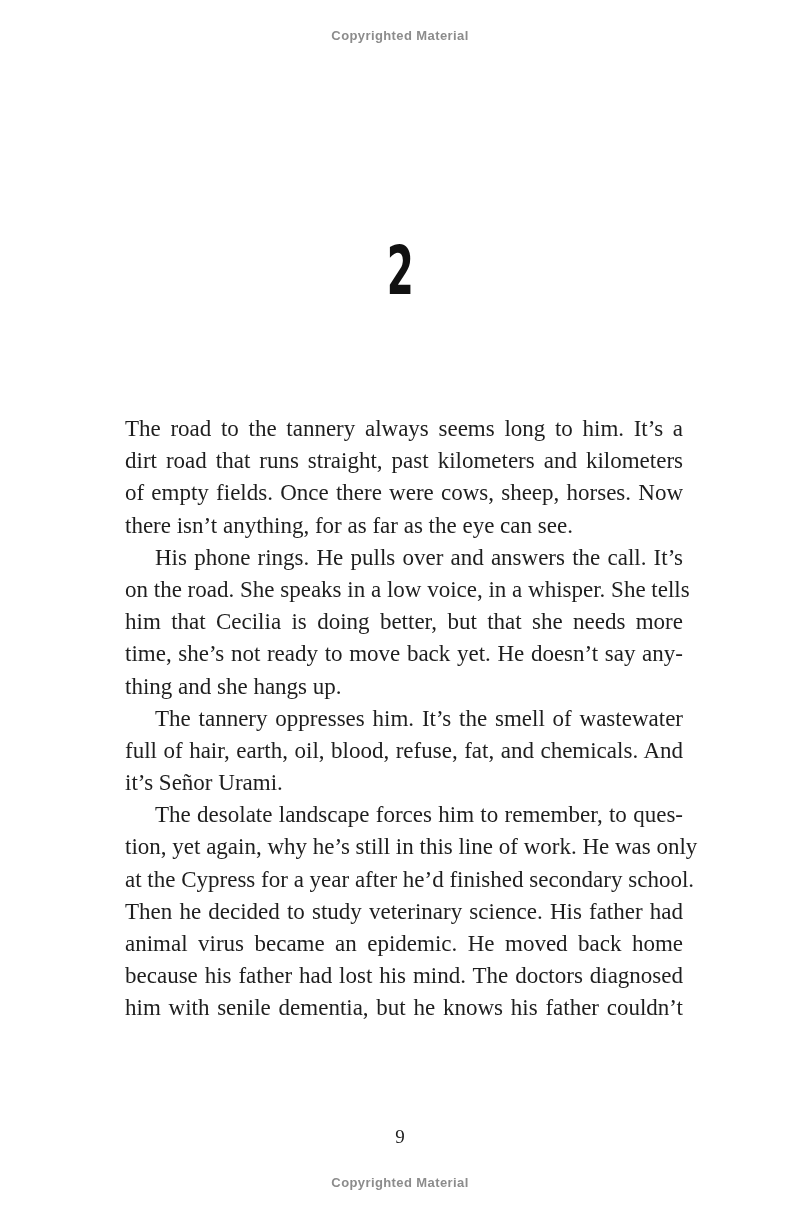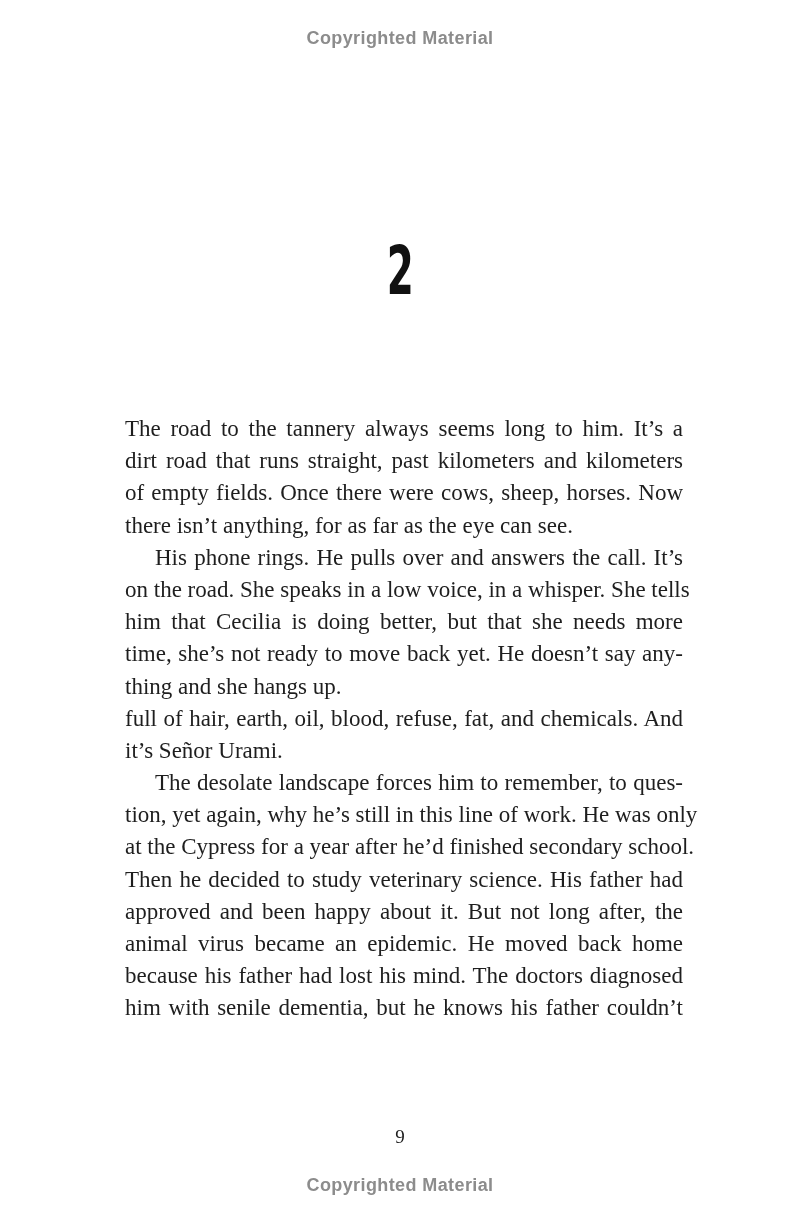--- a/index.html
+++ b/index.html
@@ -12,21 +12,21 @@
     font-family: "Liberation Serif", serif;
     overflow: hidden;
   }
   .copyright-banner {
     position: absolute;
     left: 0;
     width: 100%;
     text-align: center;
     font-family: "Liberation Sans", sans-serif;
     font-weight: bold;
-    font-size: 18px;
+    font-size: 13px;
     letter-spacing: 0.4px;
     color: #8c8c8c;
   }
   .copyright-top { top: 28px; }
   .copyright-bottom { top: 1175px; }
   .chapter-wrap {
     position: absolute;
     top: 238px;
     left: 0;
     width: 100%;
@@ -88,27 +88,27 @@
   <div class="body-text">
       <div class="line">The road to the tannery always seems long to him. It’s a</div>
       <div class="line">dirt road that runs straight, past kilometers and kilometers</div>
       <div class="line">of empty fields. Once there were cows, sheep, horses. Now</div>
       <div class="line lastline">there isn’t anything, for as far as the eye can see.</div>
       <div class="line indent">His phone rings. He pulls over and answers the call. It’s</div>
       <div class="line">on the road. She speaks in a low voice, in a whisper. She tells</div>
       <div class="line">him that Cecilia is doing better, but that she needs more</div>
       <div class="line">time, she’s not ready to move back yet. He doesn’t say any-</div>
       <div class="line lastline">thing and she hangs up.</div>
+      <div class="line indent">The tannery oppresses him. It’s the smell of wastewater</div>
       <div class="line">full of hair, earth, oil, blood, refuse, fat, and chemicals. And</div>
       <div class="line lastline">it’s Señor Urami.</div>
       <div class="line indent">The desolate landscape forces him to remember, to ques-</div>
       <div class="line">tion, yet again, why he’s still in this line of work. He was only</div>
       <div class="line">at the Cypress for a year after he’d finished secondary school.</div>
       <div class="line">Then he decided to study veterinary science. His father had</div>
-      <div class="line">approved and been happy about it. But not long after, the</div>
       <div class="line">animal virus became an epidemic. He moved back home</div>
       <div class="line">because his father had lost his mind. The doctors diagnosed</div>
       <div class="line">him with senile dementia, but he knows his father couldn’t</div>
     </div>
 
   <div class="page-number">9</div>
 
   <div class="copyright-banner copyright-bottom">Copyrighted Material</div>
 
 </div>

